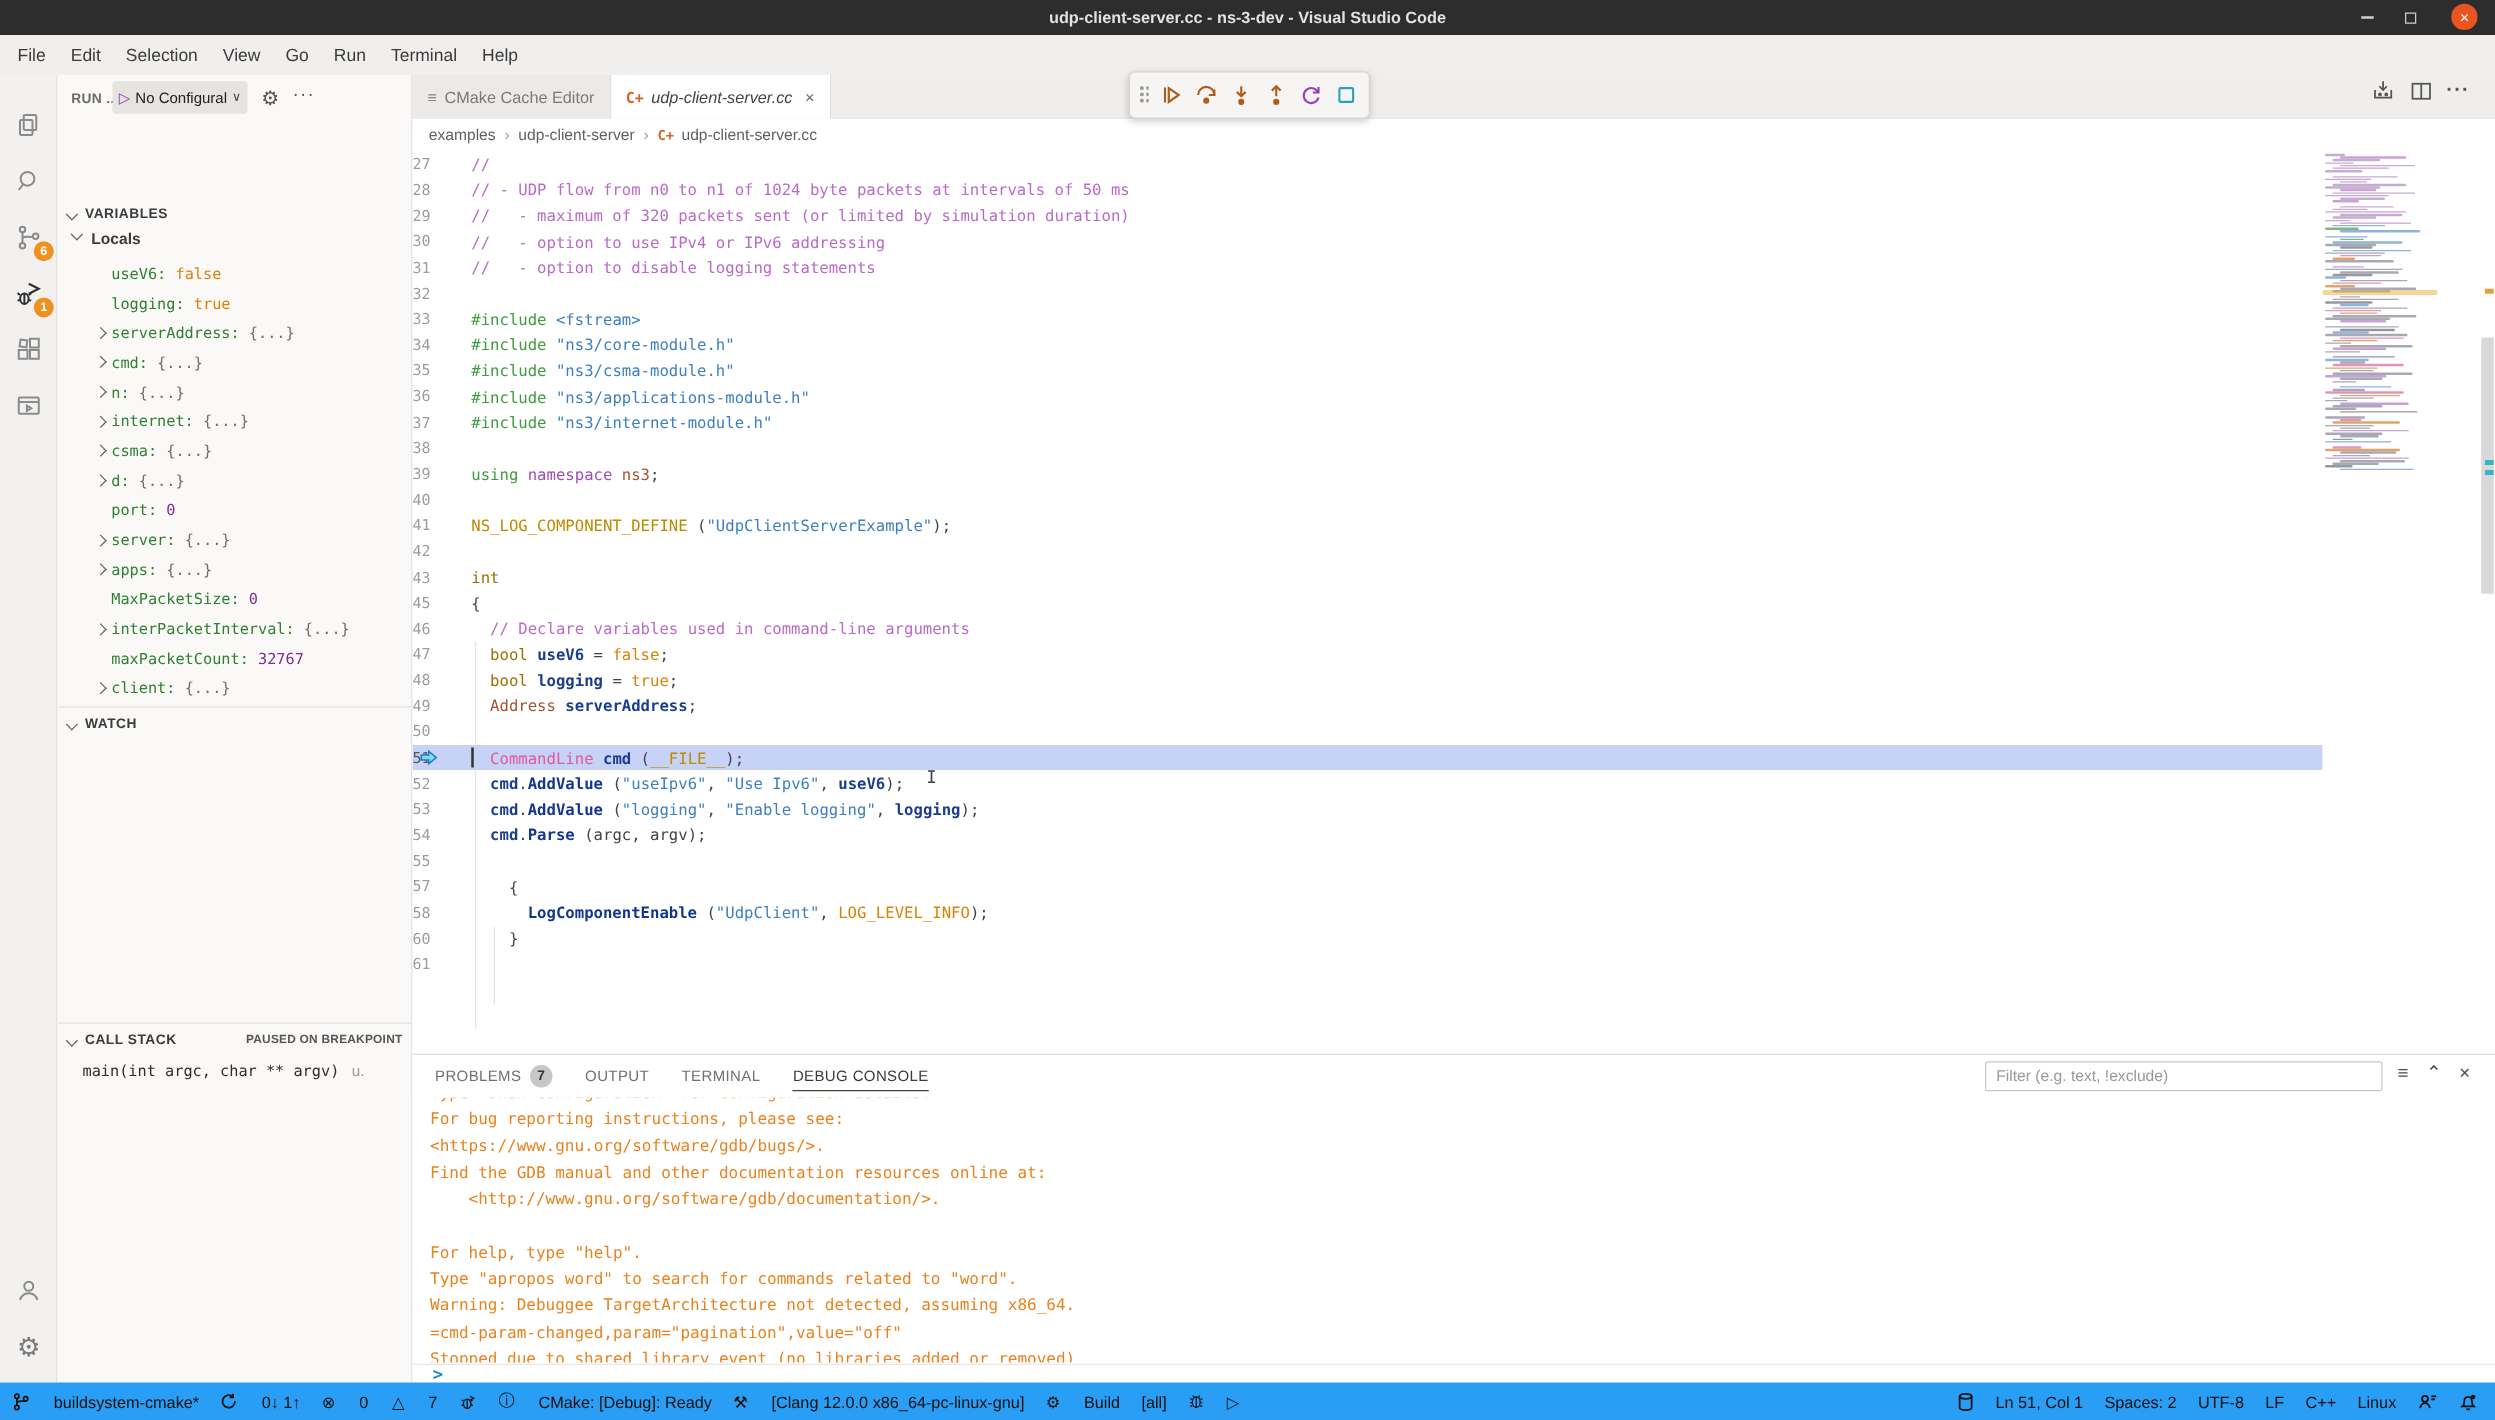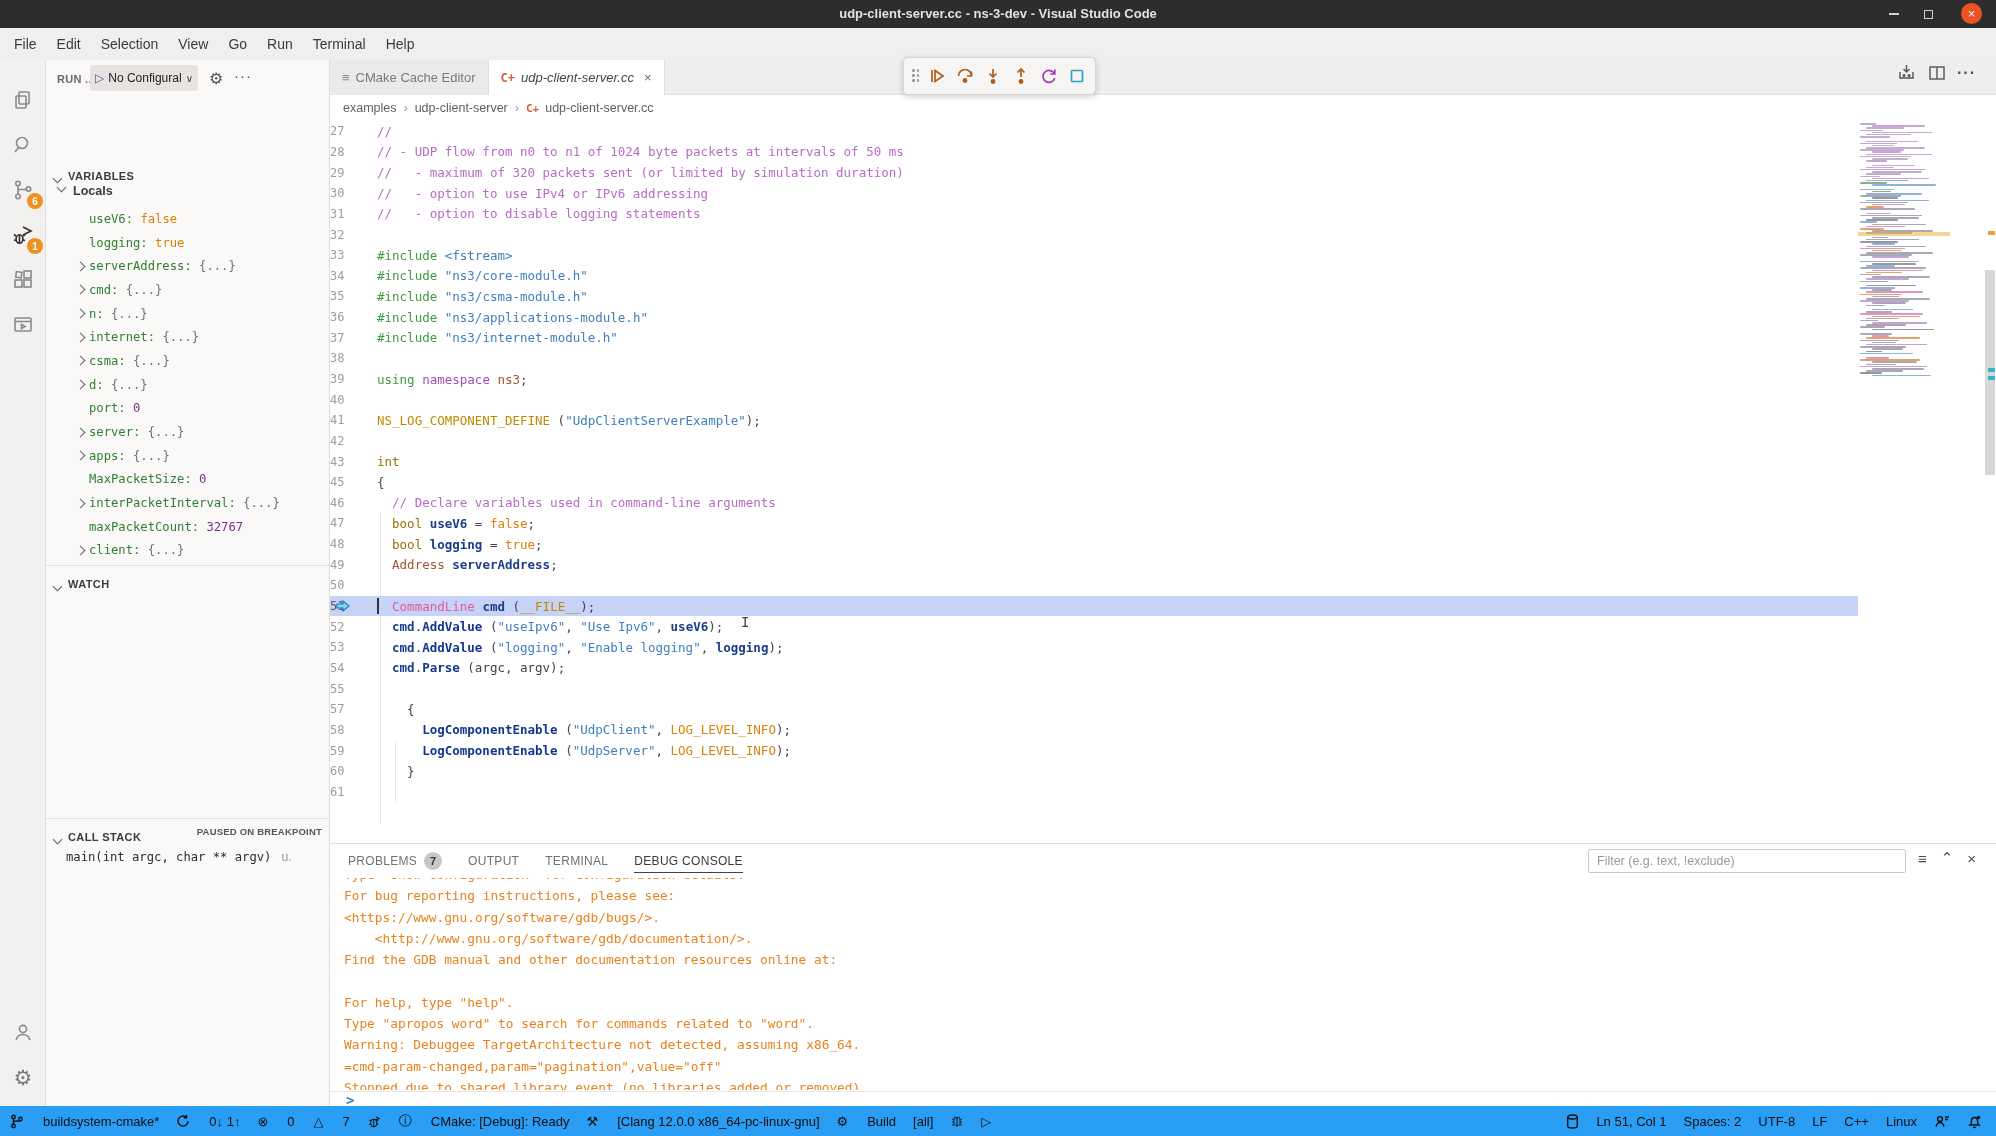--- a/index.html
+++ b/index.html
@@ -24,21 +24,21 @@
   .badge{position:absolute;right:3px;bottom:3px;min-width:16px;height:16px;border-radius:8px;background:#ED9121;color:#fff;font-size:10px;font-weight:700;display:flex;align-items:center;justify-content:center;padding:0 3px}
   
   #sidebar{left:46px;top:60px;width:284px;height:1046px;background:#faf9f8;border-right:1px solid #ddd;overflow:hidden;font-size:13px;color:#3c3c3c}
   #run-label{position:absolute;left:11px;top:13px;font-size:11px;font-weight:700;color:#6a6a6a;letter-spacing:.3px}
   #config-dd{position:absolute;left:44px;top:5px;width:108px;height:26px;background:#e6e3e0;border-radius:3px;display:flex;align-items:center;padding:0 5px;font-size:12px;color:#222}
   #config-dd .play{color:#8936b5;font-size:12px;margin-right:4px}
   #config-dd .lbl{white-space:nowrap;overflow:hidden;max-width:78px}
   #config-dd .chev{margin-left:auto;color:#444;font-size:10px}
   #sb-gear{position:absolute;left:163px;top:9px;font-size:16px;color:#555}
   #sb-dots{position:absolute;left:188px;top:7px;font-size:15px;color:#555;letter-spacing:1px}
-  .sec-head{position:absolute;left:0;width:284px;height:22px;display:flex;align-items:flex-end;font-size:11px;font-weight:700;color:#3b3b3b;letter-spacing:.4px}
+  .sec-head{position:absolute;left:0;width:284px;height:22px;display:flex;align-items:center;font-size:11px;font-weight:700;color:#3b3b3b;letter-spacing:.4px}
   .sec-head .tw{margin:0 7px 0 8px}
   .tw{display:inline-block;width:7px;height:7px;border-right:1.3px solid #616161;border-bottom:1.3px solid #616161;flex:none;visibility:hidden}
   .tw.has{visibility:visible}
   .tw.right{transform:rotate(-45deg)}
   .tw.down{transform:rotate(45deg);visibility:visible}
   .sec-div{position:absolute;left:0;width:284px;height:1px;background:#e4e2e0}
   #locals-row{position:absolute;left:12px;top:124px;height:22px;display:flex;font-weight:700;font-size:12.5px}
   #locals-row .tw{margin-right:8px}
   #var-list{position:absolute;left:0;top:147px;width:284px}
   .var-row{height:23.7px;display:flex;align-items:center;padding-left:31px;font-family:"DejaVu Sans Mono",monospace;font-size:12.2px}
@@ -498,24 +498,20 @@
       </div>
       <div class="crow">
         <span class="ln">57</span>
         <span class="ctext"><span class="tok-pl">    {</span></span>
       </div>
       <div class="crow">
         <span class="ln">58</span>
         <span class="ctext"><span class="tok-pl">      </span><span class="tok-fn">LogComponentEnable</span><span class="tok-pl"> (</span><span class="tok-str">"UdpClient"</span><span class="tok-pl">, </span><span class="tok-cst">LOG_LEVEL_INFO</span><span class="tok-pl">);</span></span>
       </div>
       <div class="crow">
-        <span class="ln">59</span>
-        <span class="ctext"><span class="tok-pl">      </span><span class="tok-fn">LogComponentEnable</span><span class="tok-pl"> (</span><span class="tok-str">"UdpServer"</span><span class="tok-pl">, </span><span class="tok-cst">LOG_LEVEL_INFO</span><span class="tok-pl">);</span></span>
-      </div>
-      <div class="crow">
         <span class="ln">60</span>
         <span class="ctext"><span class="tok-pl">    }</span></span>
       </div>
       <div class="crow">
         <span class="ln">61</span>
         <span class="ctext"></span>
       </div>
     </div>
 </div>
 <div id="mouse-ibeam" class="abs">I</div>
@@ -644,22 +640,22 @@
 <div id="scrollbar" class="abs"></div>
 <div class="ruler-mark" style="top:231px;background:#e8a23b"></div>
 <div class="ruler-mark" style="top:368px;background:#35b5c8"></div>
 <div class="ruler-mark" style="top:376px;background:#35b5c8"></div>
 
 <div id="panel" class="abs">
   <div id="console">
       <div class="con-line" style="margin-top: -14px;">Type "show configuration" for configuration details.</div>
       <div class="con-line">For bug reporting instructions, please see:</div>
       <div class="con-line">&lt;https://www.gnu.org/software/gdb/bugs/&gt;.</div>
+      <div class="con-line">Find the GDB manual and other documentation resources online at:</div>
       <div class="con-line">    &lt;http://www.gnu.org/software/gdb/documentation/&gt;.</div>
-      <div class="con-line">Find the GDB manual and other documentation resources online at:</div>
       <div class="con-line"></div>
       <div class="con-line">For help, type "help".</div>
       <div class="con-line">Type "apropos word" to search for commands related to "word".</div>
       <div class="con-line">Warning: Debuggee TargetArchitecture not detected, assuming x86_64.</div>
       <div class="con-line">=cmd-param-changed,param="pagination",value="off"</div>
       <div class="con-line">Stopped due to shared library event (no libraries added or removed)</div>
     </div>
   <div id="prompt-row">
     <span class="chev">&gt;</span>
   </div>

